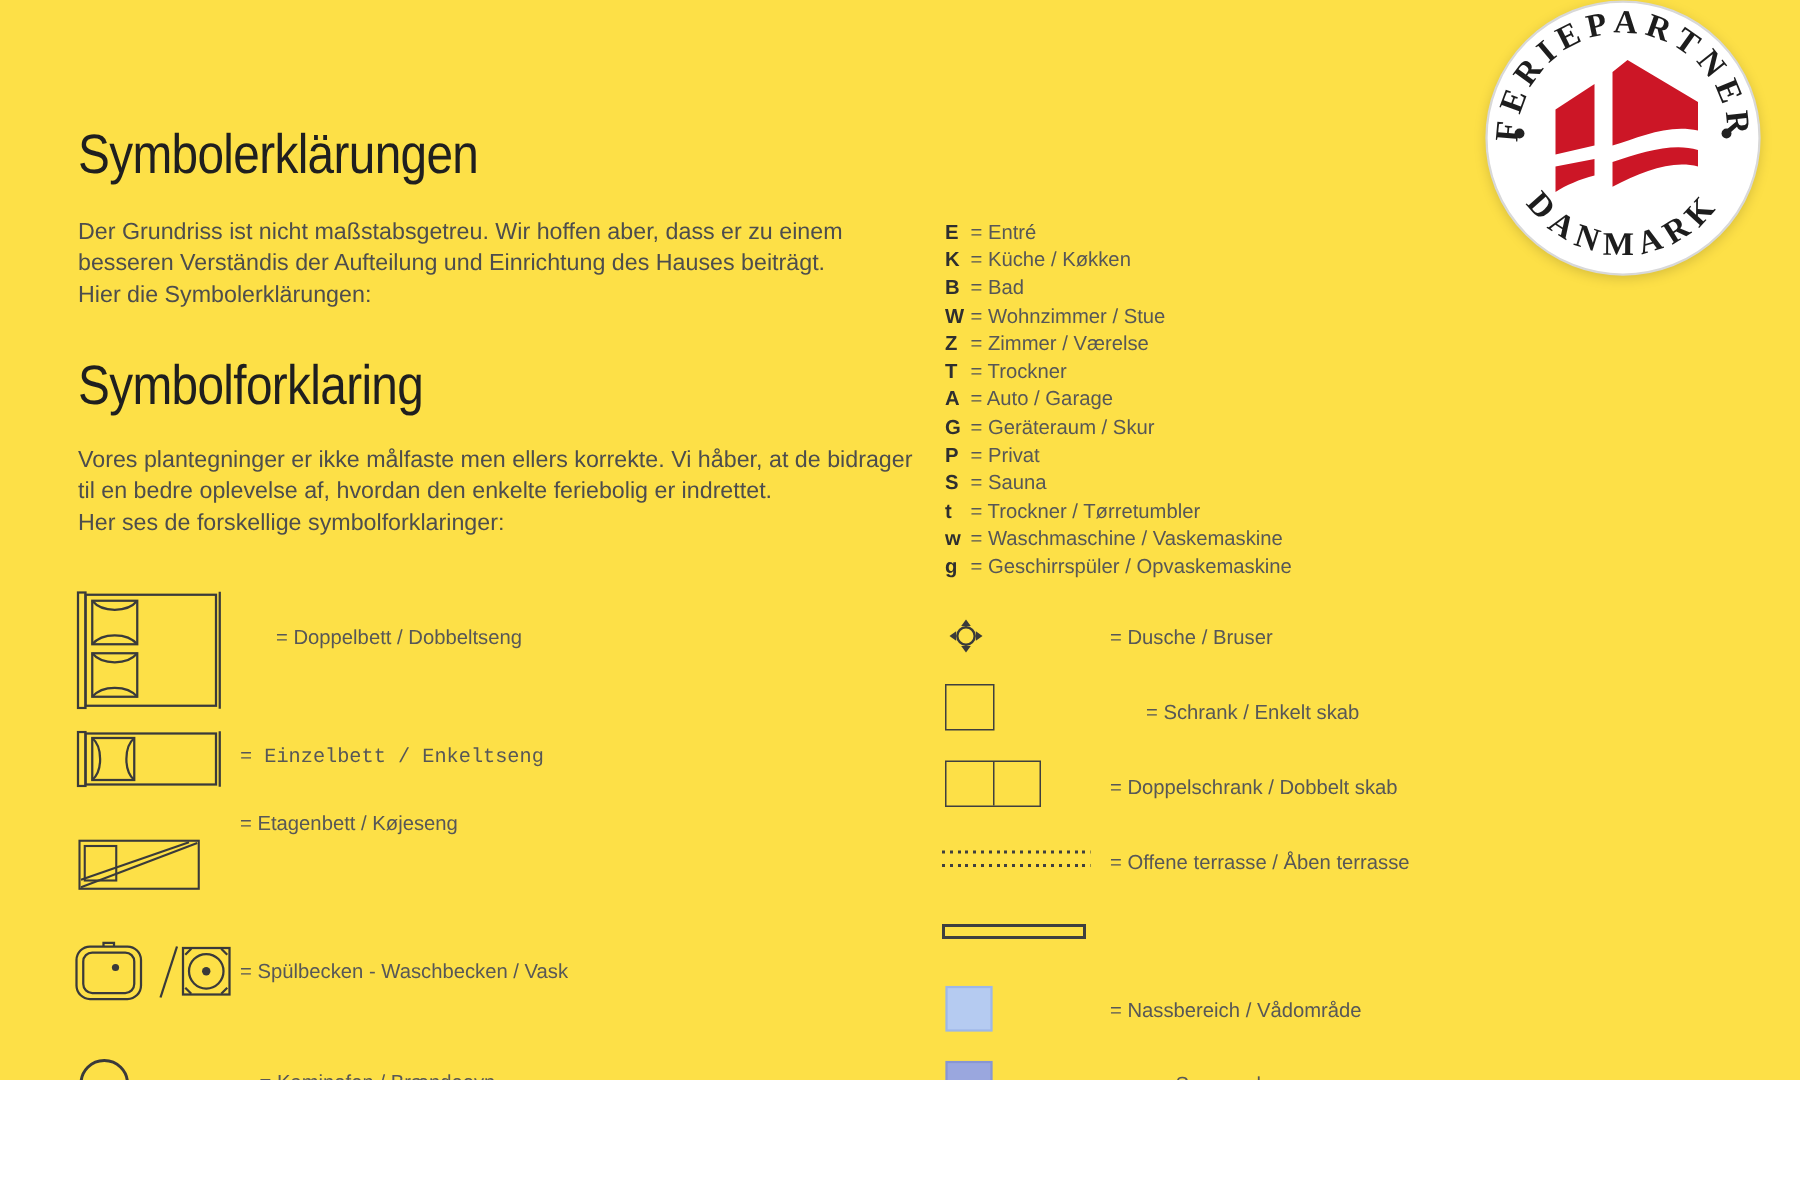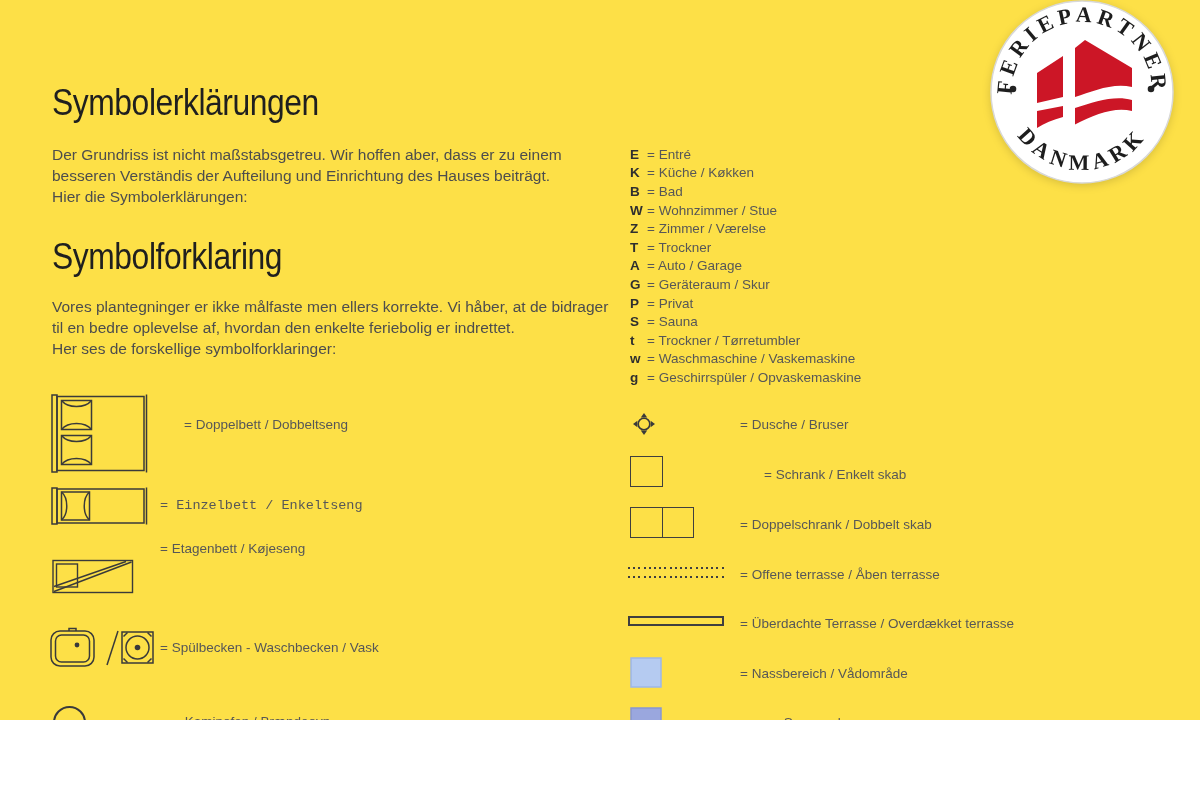--- a/index.html
+++ b/index.html
@@ -211,21 +211,20 @@
 
   <div class="box" style="left:630px;top:507px;width:64px;height:31px;">
       <span class="divider"></span>
     </div>
   <div class="sym-label" style="left:740px;top:517px;">= Doppelschrank / Dobbelt skab</div>
 
   <div class="dotted-strip" style="left:628px;top:567px;"></div>
   <div class="sym-label" style="left:740px;top:567px;">= Offene terrasse / Åben terrasse</div>
 
   <div class="hollow-bar" style="left:628px;top:616px;"></div>
-  <div class="sym-label" style="left:740px;top:616px;">= Überdachte Terrasse / Overdækket terrasse</div>
 
   <div class="sym-icon" style="left:630px;top:657px;">
     <svg class="color-square wet" width="32" height="31" viewBox="0 0 32 31">
       <rect x="1" y="1" width="30" height="29" fill="#b5cbf1"></rect>
     </svg>
   </div>
   <div class="sym-label" style="left:740px;top:666px;">= Nassbereich / Vådområde</div>
 
   <div class="sym-icon" style="left:630px;top:707px;">
     <svg class="color-square spa" width="32" height="32" viewBox="0 0 32 32">

